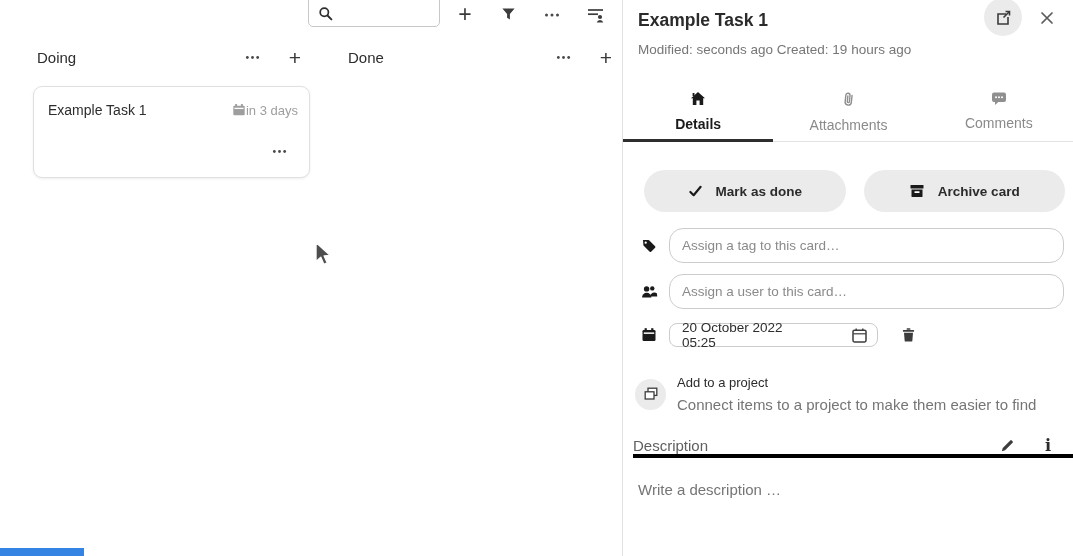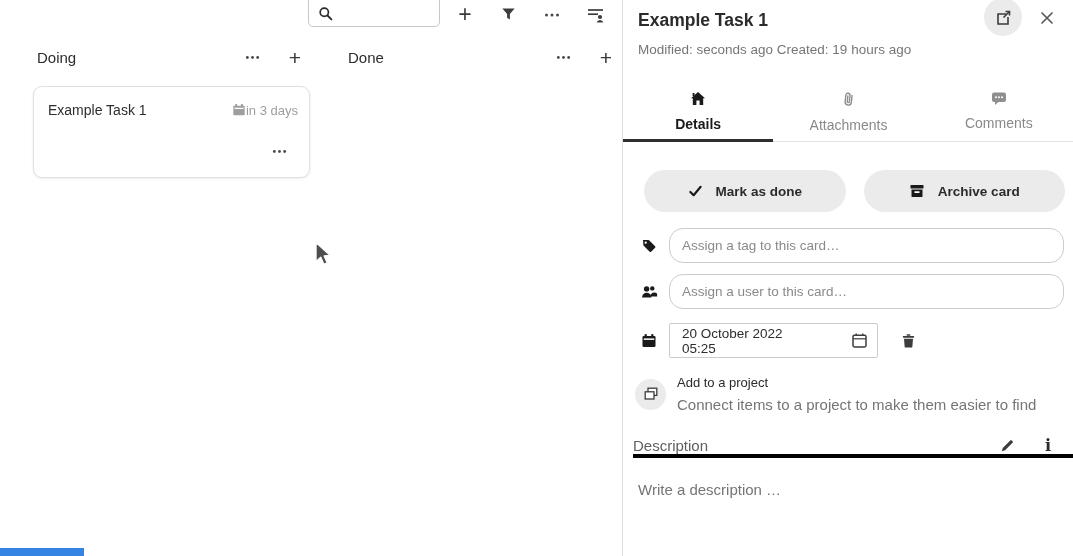--- a/index.html
+++ b/index.html
@@ -90,21 +90,21 @@
   .frow-user { top: 274px; }
   .frow-date { top: 323px; }
   .ficon { width: 22px; display: flex; justify-content: center; margin-right: 9px; flex: none; }
   .finput {
     flex: 1; height: 35px; border: 1px solid #cccccc; border-radius: 14px;
     padding: 0 12px; font-size: 13.5px; font-family: inherit; color: #333; outline: none;
   }
   .finput::placeholder { color: #8a8a8a; opacity: 1; }
 
   .date-box {
-    width: 209px; height: 35px; border: 1px solid #cccccc; border-radius: 2px;
+    width: 209px; height: 24px; border: 1px solid #cccccc; border-radius: 8px;
     display: flex; align-items: center; padding: 0 9px 0 12px; background: #fff; gap: 36px;
   }
   .date-text { flex: 1; font-size: 13.5px; color: #2d2d2d; }
   .date-cal-btn { display: flex; cursor: pointer; }
   .trash-btn { margin-left: 23px; display: flex; cursor: pointer; }
 
   .proj-row { position: absolute; left: 12px; top: 375px; width: 430px; display: flex; align-items: center; gap: 11px; cursor: pointer; }
   .proj-circle {
     width: 31px; height: 31px; border-radius: 50%; background: #ebebeb; flex: none;
     display: flex; align-items: center; justify-content: center;

